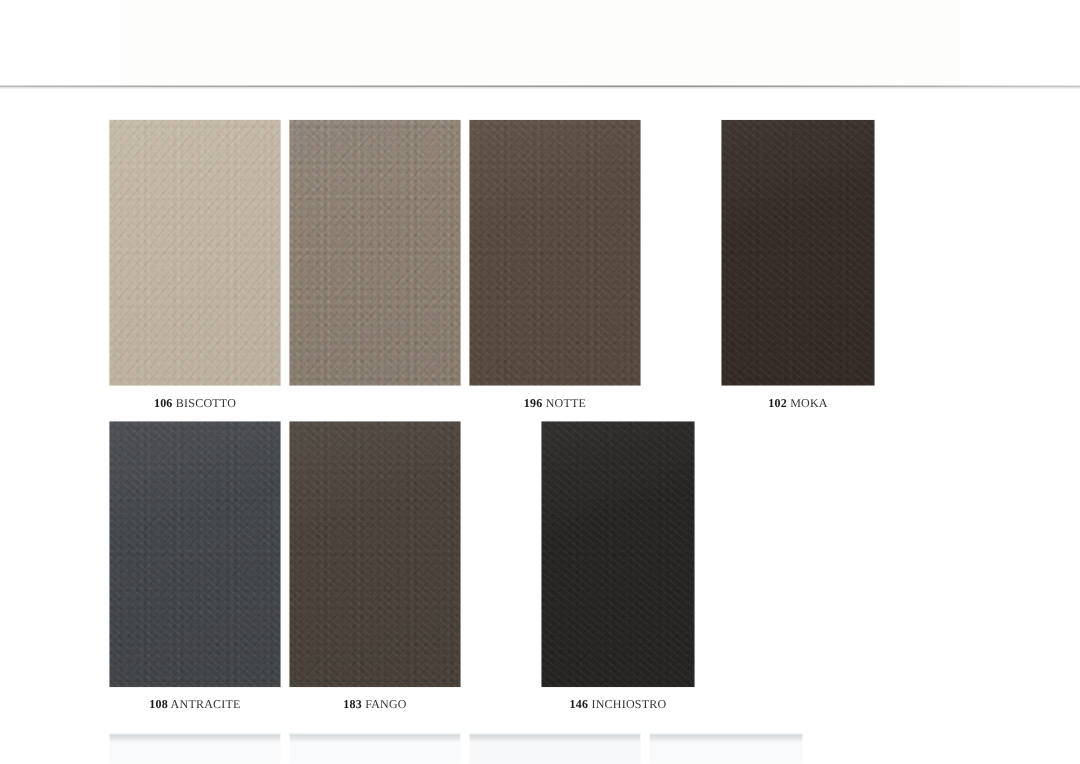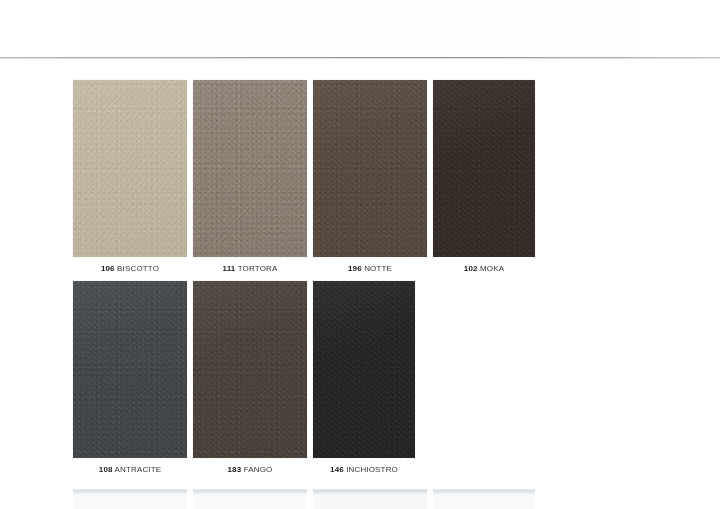--- a/index.html
+++ b/index.html
@@ -74,21 +74,21 @@
     display: flex;
     gap: 0;
   }
 
   .swatch-cell {
     position: relative;
     width: 120px;
     box-sizing: border-box;
     padding-right: 6px;
   }
-  .swatch-cell:last-child { padding-right: 0; }
+  .swatch-cell:last-child { padding-right: 0; margin-left: 48px; }
 
   .swatch-chip {
     position: relative;
     width: 114px;
     height: 177px;
     overflow: hidden;
     box-shadow: 0 0 0 0.5px rgba(0,0,0,0.06);
   }
   .swatch-cell:last-child .swatch-chip { width: 102px; }
 
@@ -122,20 +122,21 @@
 
   .swatch-label {
     height: 24px;
     line-height: 24px;
     text-align: center;
     font-size: 8px;
     letter-spacing: 0.15px;
     color: #2b2b2b;
     white-space: nowrap;
     width: 114px;
+    font-family: Liberation Serif, serif;
   }
   .swatch-cell:last-child .swatch-label { width: 102px; }
   .swatch-label .code {
     font-weight: bold;
     color: #1a1a1a;
   }
   .swatch-label .name {
     font-weight: normal;
     color: #333333;
   }
@@ -194,24 +195,20 @@
           <span class="name">BISCOTTO</span>
         </div>
       </div>
 
       <div class="swatch-cell">
         <div class="swatch-chip" style="background-color: rgb(140, 128, 115);">
           <div class="grain"></div>
           <div class="grain2"></div>
           <div class="sheen"></div>
         </div>
-        <div class="swatch-label">
-          <span class="code">111</span>
-          <span class="name">TORTORA</span>
-        </div>
       </div>
 
       <div class="swatch-cell">
         <div class="swatch-chip" style="background-color: rgb(88, 74, 64);">
           <div class="grain"></div>
           <div class="grain2"></div>
           <div class="sheen"></div>
         </div>
         <div class="swatch-label">
           <span class="code">196</span>

